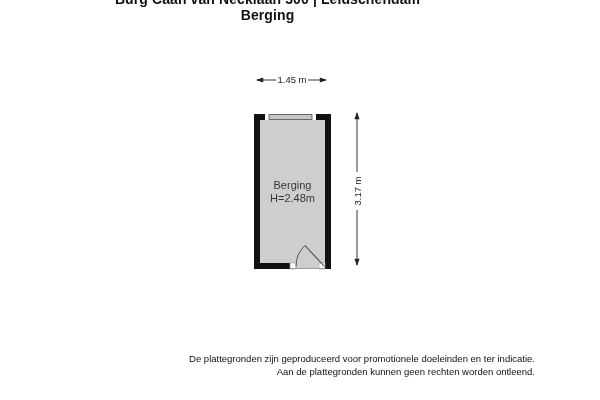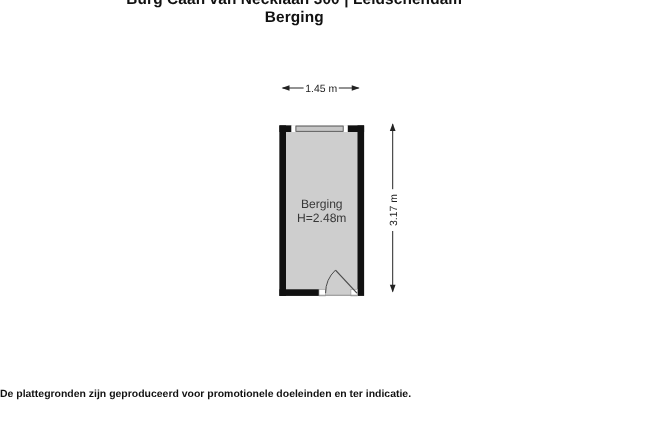--- a/index.html
+++ b/index.html
@@ -21,25 +21,24 @@
     letter-spacing:0.1px;
   }
   .plan-svg{
     position:absolute;
     left:0;top:0;
     width:600px;height:400px;
   }
   .footer{
     position:absolute;
     top:352px;left:0;right:0;
-    text-align:left;
+    text-align:right;
     font-size:9.5px;
     line-height:13px;
     color:#111;
-    font-weight:bold;
   }
   svg text{
     font-family:"Liberation Sans", sans-serif;
     fill:#222;
   }
   .dim-text{font-size:9.5px;}
   .room-text{font-size:11px;fill:#383838;}
 </style>
 </head>
 <body>
@@ -92,15 +91,16 @@
       <line x1="357" y1="113" x2="357" y2="172"></line>
       <line x1="357" y1="210" x2="357" y2="265"></line>
       <polygon points="357,112 354.4,119.2 359.6,119.2" fill="#222" stroke="none"></polygon>
       <polygon points="357,266 354.4,258.8 359.6,258.8" fill="#222" stroke="none"></polygon>
     </g>
     <text class="dim-text" transform="translate(360.5,191) rotate(-90)" text-anchor="middle">3.17 m</text>
   </svg>
 
   <div class="footer">
     <div>De plattegronden zijn geproduceerd voor promotionele doeleinden en ter indicatie.</div>
+    <div>Aan de plattegronden kunnen geen rechten worden ontleend.</div>
   </div>
 
 </div>
 
 </body></html>

